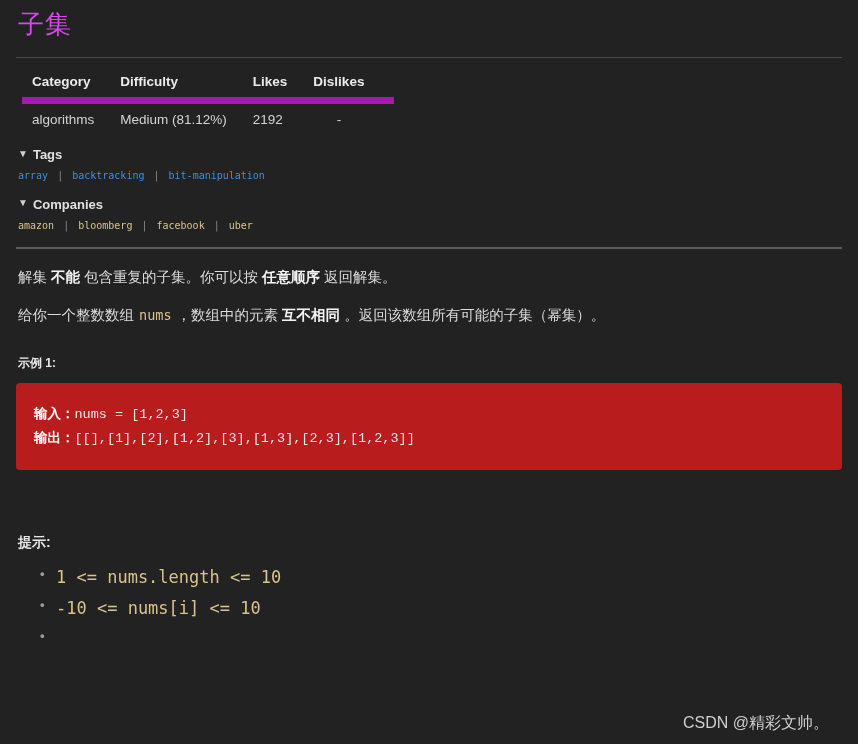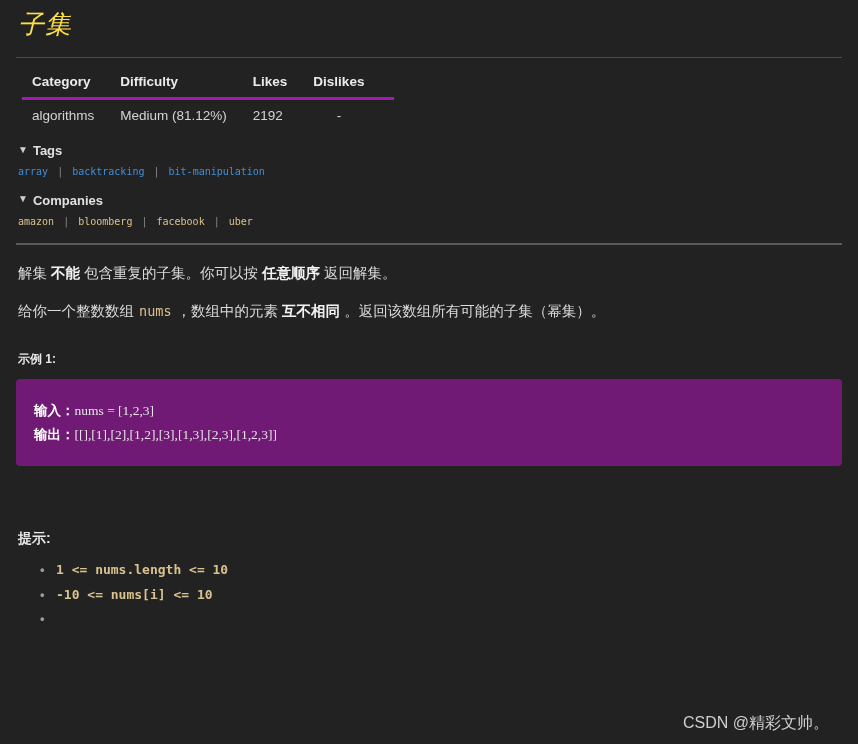--- a/index.html
+++ b/index.html
@@ -16,48 +16,47 @@
     position: relative;
   }
   .page {
     padding: 0 16px;
     box-sizing: border-box;
     width: 858px;
   }
 
   
   .title {
-    color: #fde047;
+    color: #d946ef;
     font-size: 26px;
     font-weight: 400;
     line-height: 1.2;
     margin: 9px 0 17px 2px;
     letter-spacing: 1px;
-    font-style: italic;
   }
 
   .rule {
     height: 1px;
     background: #4b4b4b;
     margin: 13px 0 0 0;
     border: 0;
   }
 
   
   .meta-table {
     border-collapse: collapse;
     margin: 10px 0 0 6px;
     font-size: 13.5px;
   }
   .meta-table th {
     text-align: left;
     font-weight: bold;
     color: #ebebeb;
     padding: 6px 16px 8px 10px;
-    border-bottom: 3px solid #a21caf;
+    border-bottom: 7px solid #a21caf;
     white-space: nowrap;
   }
   .meta-table td {
     text-align: left;
     color: #d4d4d4;
     padding: 8px 16px 7px 10px;
     white-space: nowrap;
     font-weight: 400;
   }
   .meta-table th.col-dislikes,
@@ -117,25 +116,25 @@
   }
 
   
   .ex-title {
     font-size: 12px;
     font-weight: bold;
     color: #e8e8e8;
     margin: 29px 0 0 2px;
   }
   pre.code-block {
-    background: #701a75;
+    background: #b91c1c;
     border-radius: 4px;
     margin: 11px 0 0 0;
     padding: 20px 18px 20px 18px;
-    font-family: Liberation Serif, serif;
+    font-family: Liberation Mono, monospace;
     font-size: 13.5px;
     line-height: 1.75;
     color: #e6e6e6;
     white-space: pre;
     overflow: hidden;
   }
   pre.code-block b { font-weight: bold; color: #ffffff; }
 
   
   .hint-title {
@@ -159,22 +158,22 @@
   ul.hints li::before {
     content: "•";
     position: absolute;
     left: -16px;
     color: #9a9a9a;
     font-size: 13px;
   }
   ul.hints code {
     font-family: "DejaVu Sans Mono", "Liberation Mono", monospace;
     color: #d9c28d;
-    font-weight: bold;
-    font-size: 13px;
+    font-weight: normal;
+    font-size: 17px;
   }
 
   
   .watermark {
     position: absolute;
     right: 29px;
     bottom: 10px;
     font-size: 16px;
     color: #cfcfcf;
     font-family: "Liberation Sans", "DejaVu Sans", sans-serif;

